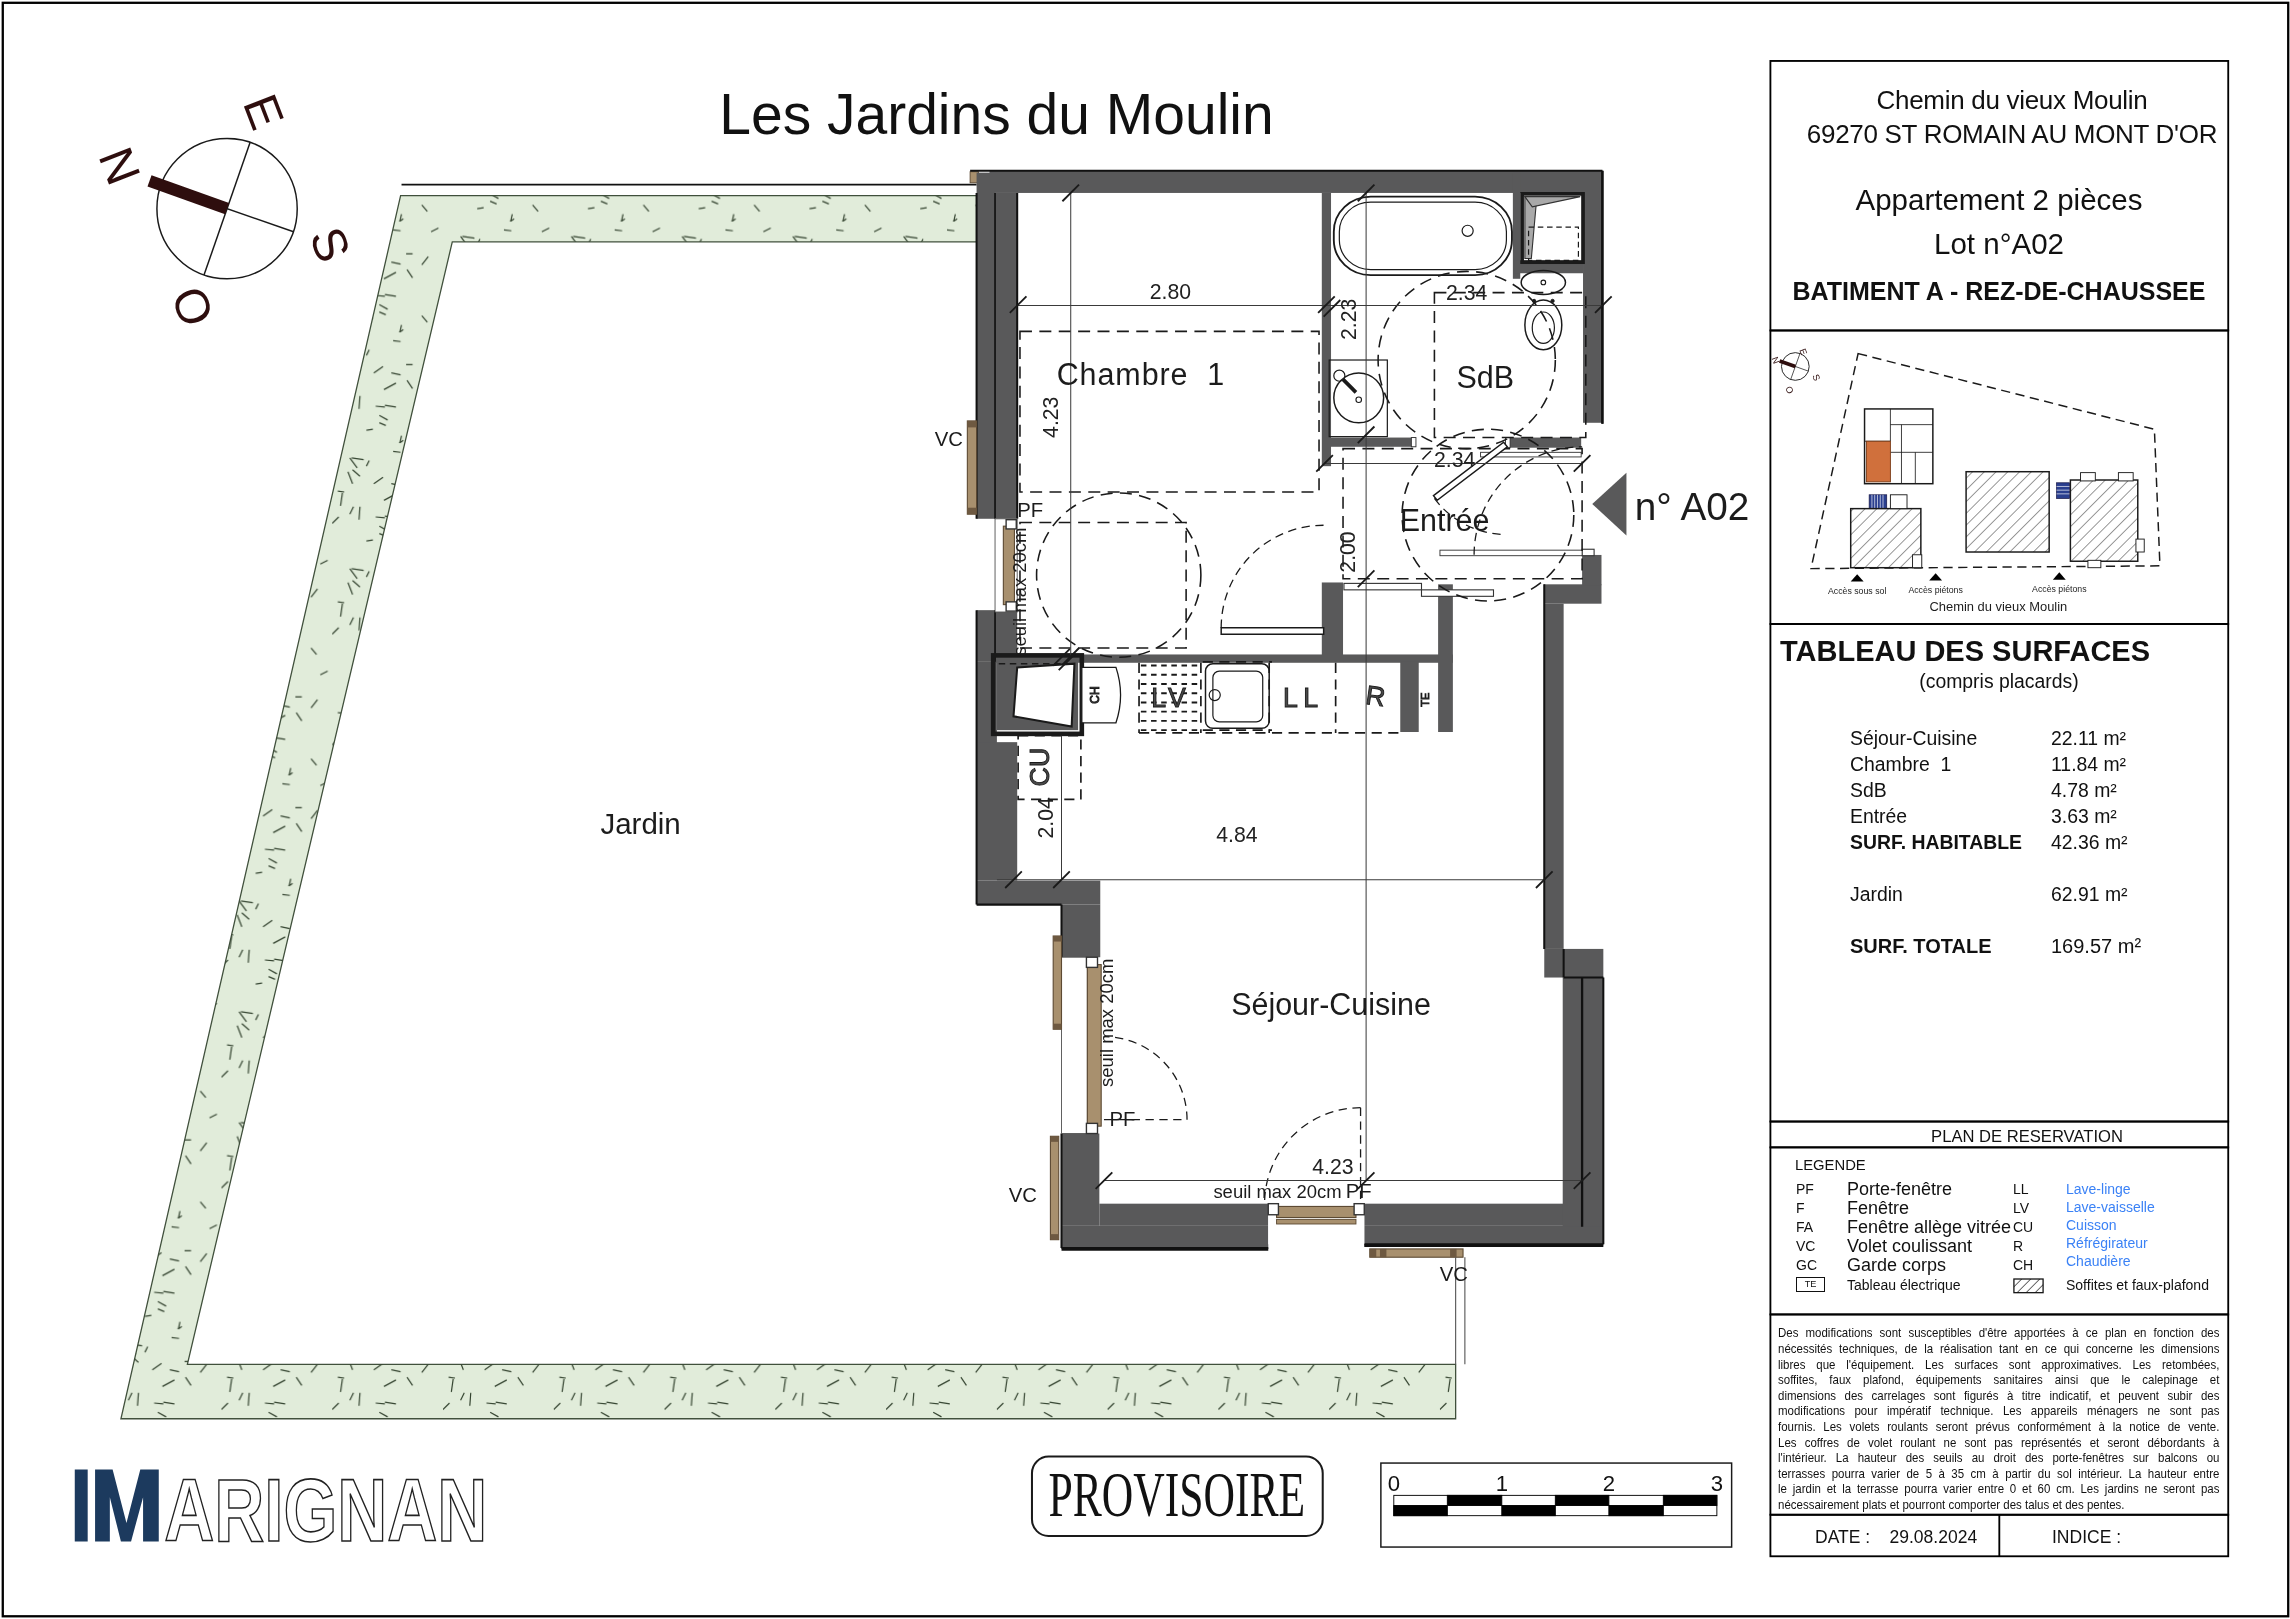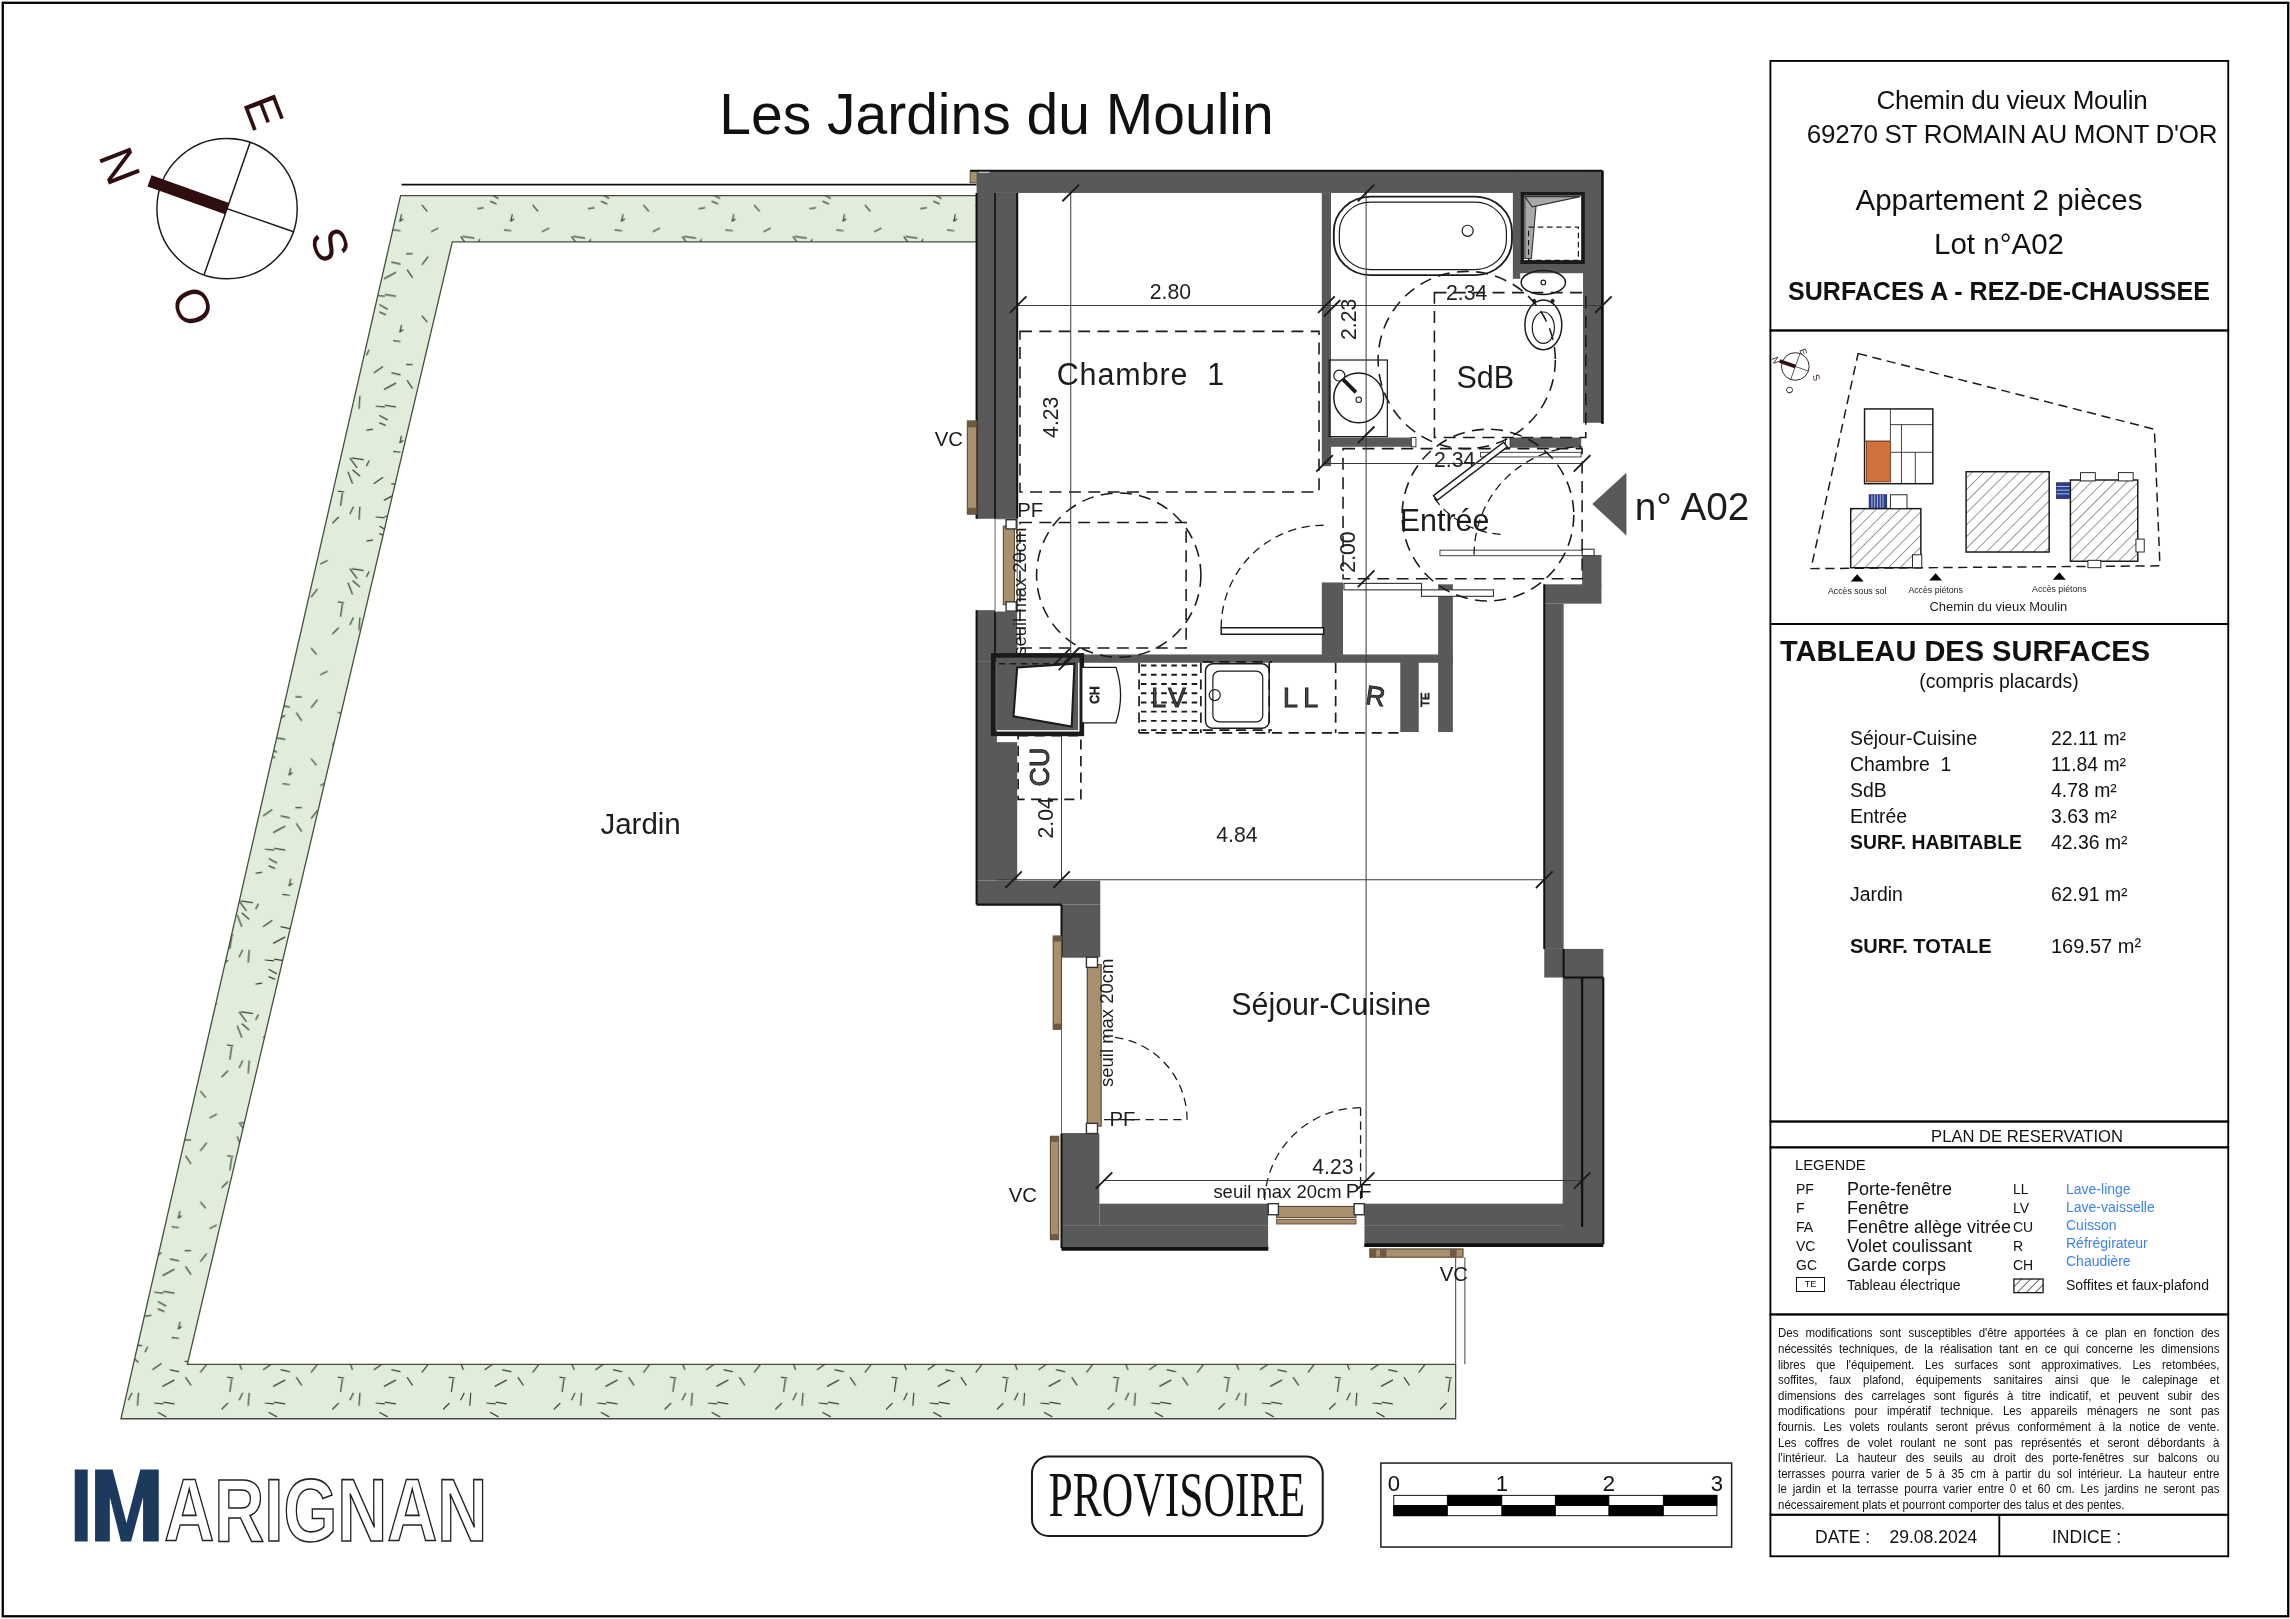--- a/index.html
+++ b/index.html
@@ -441,21 +441,21 @@
 </svg>
 
 <div class="abs" style="left:646px;top:81px;width:701px;text-align:center;font-size:57px;color:#111;">Les Jardins du Moulin</div>
 
 <div class="abs" style="left:1783px;top:83px;width:458px;text-align:center;font-size:26px;color:#111;line-height:34px;letter-spacing:-0.3px;">Chemin du vieux Moulin<br>69270 ST ROMAIN AU MONT D'OR</div>
 
 <div class="abs" style="left:1770px;top:183px;width:458px;text-align:center;font-size:29.5px;color:#111;">Appartement 2 pièces</div>
 
 <div class="abs" style="left:1770px;top:227px;width:458px;text-align:center;font-size:29.5px;color:#111;">Lot n°A02</div>
 
-<div class="abs" style="left:1770px;top:277px;width:458px;text-align:center;font-size:25px;font-weight:bold;color:#111;">SURFACES A - REZ-DE-CHAUSSEE</div>
+<div class="abs" style="left:1770px;top:277px;width:458px;text-align:center;font-size:25px;font-weight:bold;color:#111;">BATIMENT A - REZ-DE-CHAUSSEE</div>
 
 <div class="abs" style="left:1770px;top:635px;width:390px;text-align:center;font-size:29px;font-weight:bold;color:#111;">TABLEAU DES SURFACES</div>
 <div class="abs" style="left:1770px;top:670px;width:458px;text-align:center;font-size:19.4px;color:#111;">(compris placards)</div>
 
 <div class="abs" style="left:1850px;top:725px;font-size:19.4px;color:#111;line-height:26px;white-space:nowrap;">
 Séjour-Cuisine<br>Chambre&nbsp;&nbsp;1<br>SdB<br>Entrée<br><b>SURF. HABITABLE</b><br><br>Jardin<br><br><b style="font-size:20px;">SURF. TOTALE</b></div>
 <div class="abs" style="left:2051px;top:725px;font-size:19.4px;color:#111;line-height:26px;white-space:nowrap;">
 22.11 m²<br>11.84 m²<br>4.78 m²<br>3.63 m²<br>42.36 m²<br><br>62.91 m²<br><br><span style="font-size:20px;">169.57 m²</span></div>
 
 <div class="abs" style="left:1770px;top:1127px;width:458px;text-align:center;font-size:16.6px;color:#111;margin-left:28px;">PLAN DE RESERVATION</div>

